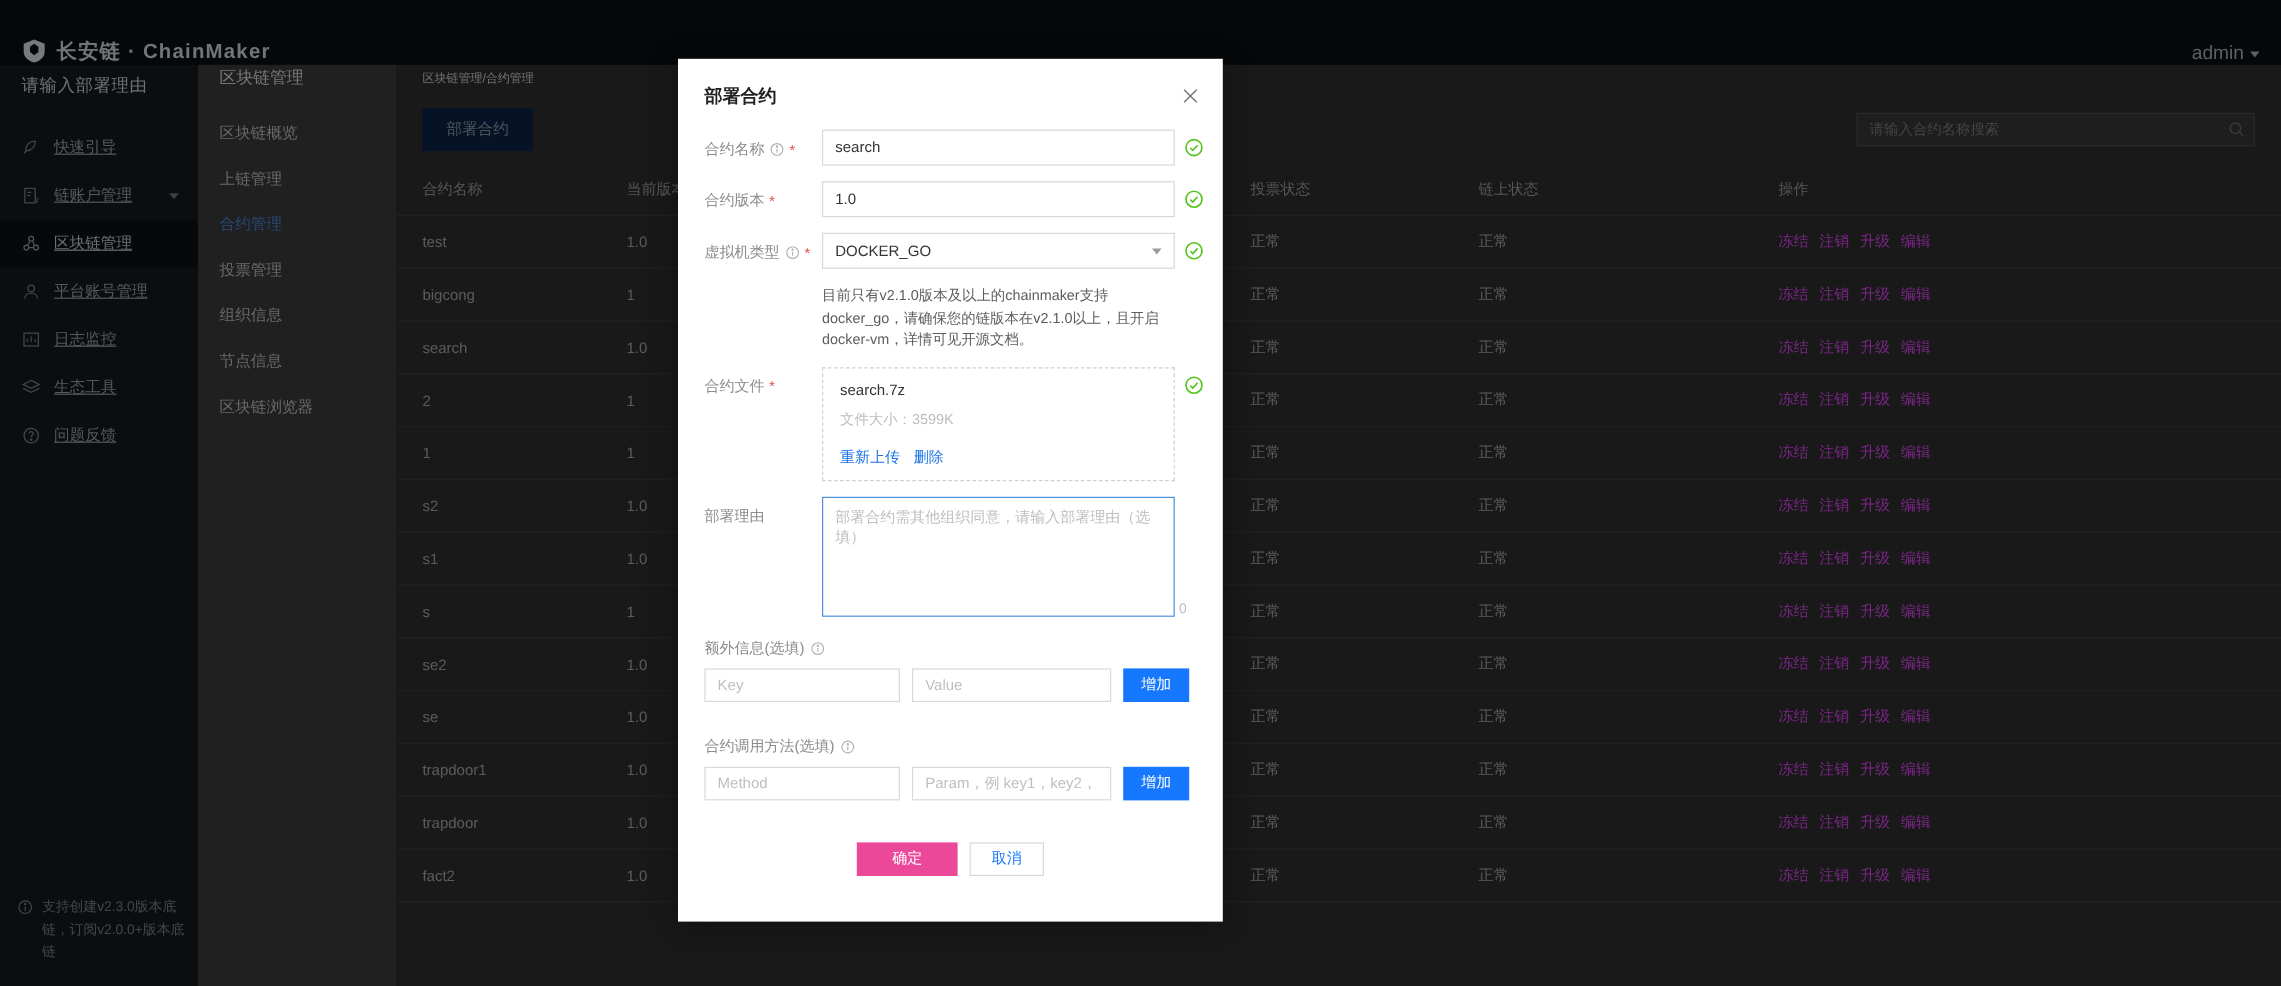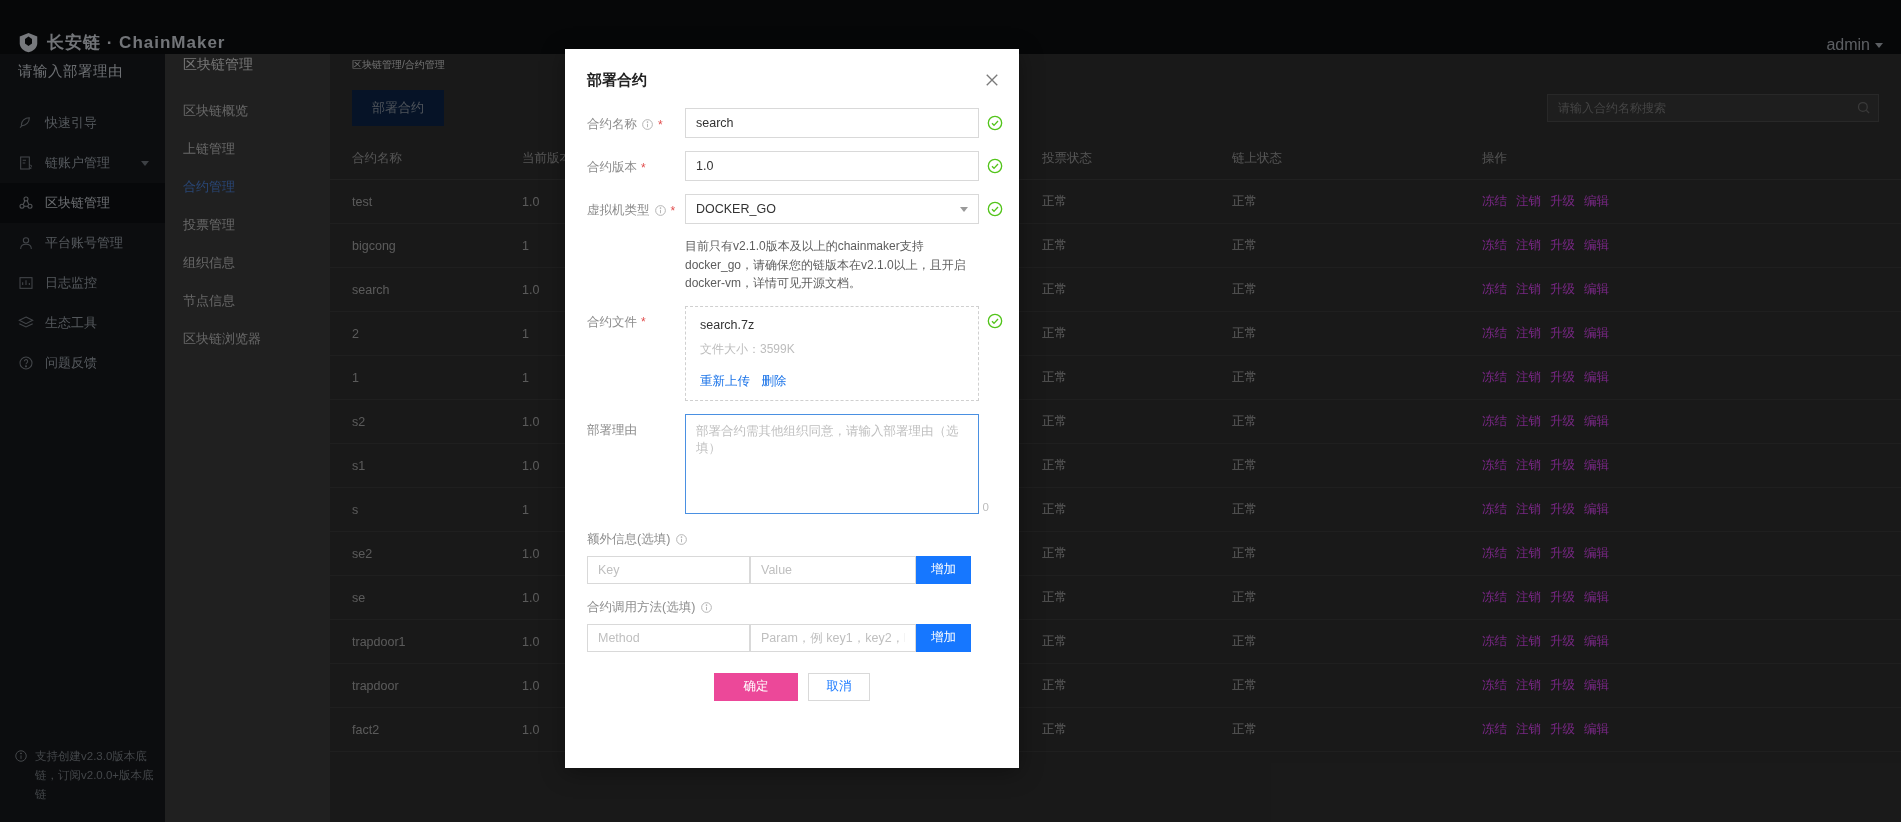--- a/index.html
+++ b/index.html
@@ -49,20 +49,21 @@
   }
   .sidebar-title {
     color: #c8ccd2; font-size: 14.5px; padding: 24px 0 22px 18px;
     letter-spacing: 0.5px;
   }
   .nav-item {
     display: flex; align-items: center; gap: 11px;
     height: 40px; padding-left: 18px;
     color: #9aa0a8; font-size: 13px; cursor: pointer;
     position: relative;
+    text-decoration: underline;
   }
   .nav-item.active { background: #0d0f13; color: #c5c9cf; }
   .nav-item .ic { width: 16px; height: 16px; flex: 0 0 16px; opacity: .75; }
   .nav-item .chev {
     position: absolute; right: 16px; width: 0; height: 0;
     border-left: 4px solid transparent; border-right: 4px solid transparent;
     border-top: 5px solid #6f757d;
   }
   .sidebar-foot {
     position: absolute; bottom: 18px; left: 14px; right: 10px;
@@ -190,21 +191,21 @@
     font-family: inherit;
   }
   .ta::placeholder { color: #bfbfbf; }
   .ta-count {
     position: absolute; right: 8px; bottom: 5px; font-size: 11.5px; color: #bdbdbd;
   }
   .grp-label {
     font-size: 12.5px; color: #8c8c8c; display: flex; align-items: center; gap: 5px;
     margin-bottom: 8px;
   }
-  .pairrow { display: flex; gap: 0; margin-bottom: 15px; }
+  .pairrow { display: flex; gap: 10px; margin-bottom: 29px; }
   .pin {
     height: 28px; border: 1px solid #d9d9d9; padding: 0 10px;
     font-size: 12.5px; color: #333; font-family: inherit;
   }
   .pin::placeholder { color: #bfbfbf; }
   .pin.k { width: 163px; }
   .pin.v { width: 166px; }
   .btn-add {
     background: #1677ff; color: #fff; border: none; height: 28px;
     width: 55px; font-size: 12.5px; cursor: pointer; font-family: inherit;

